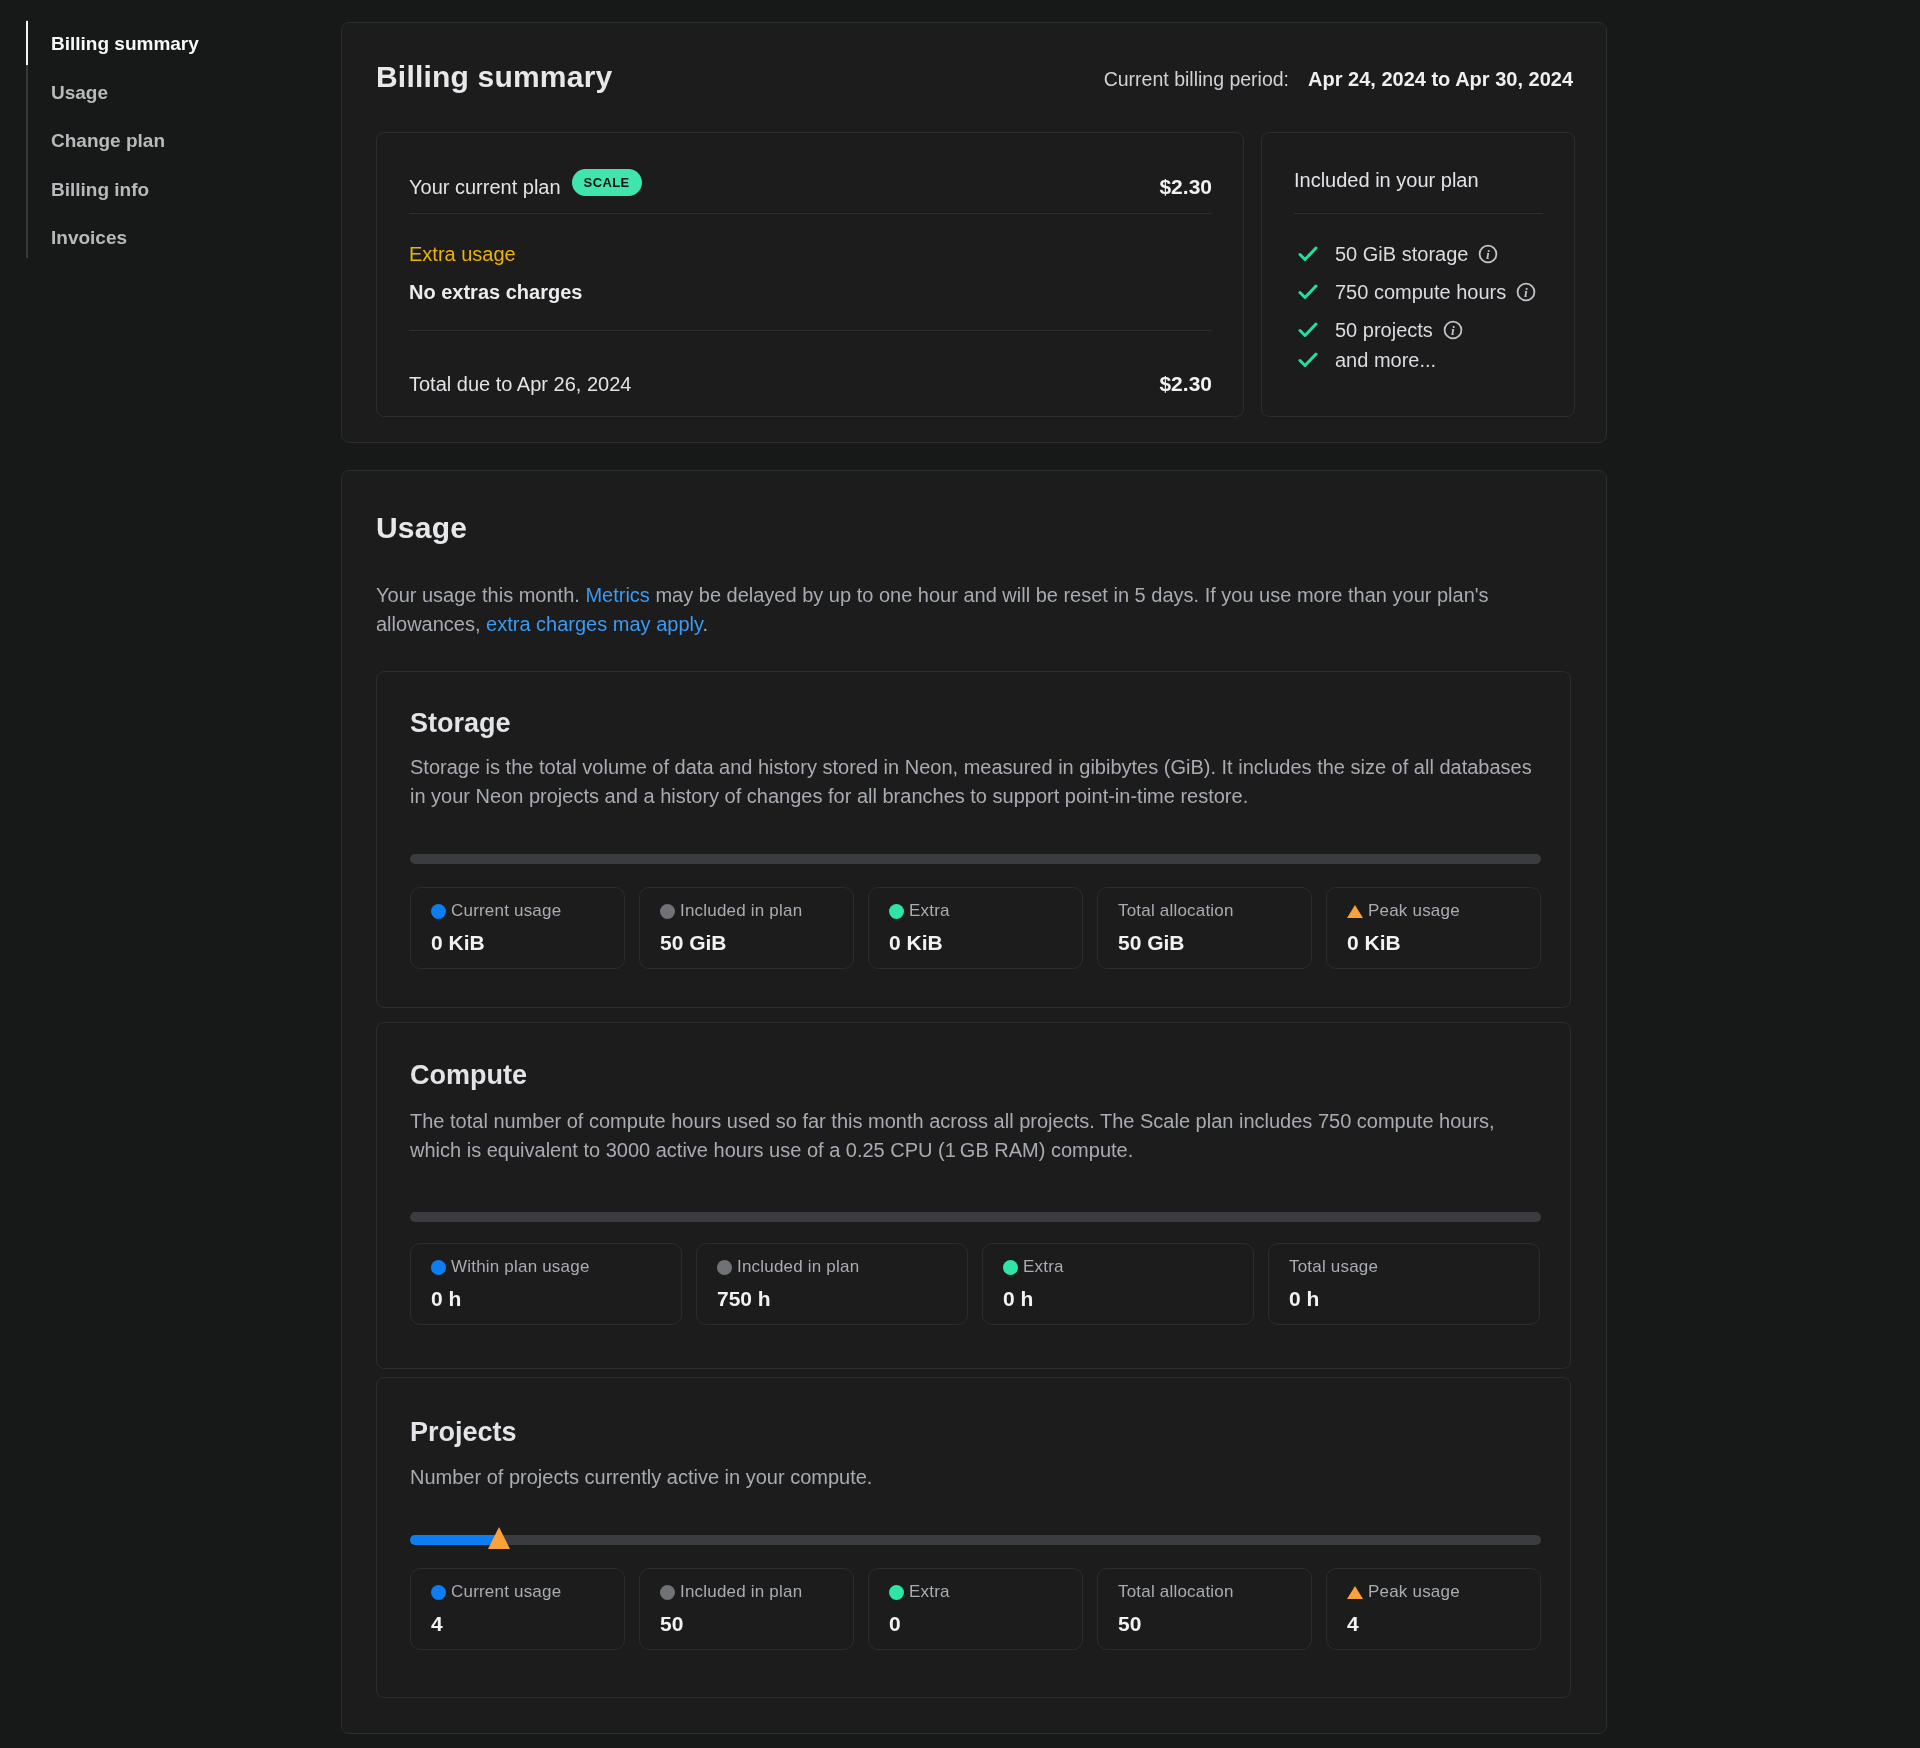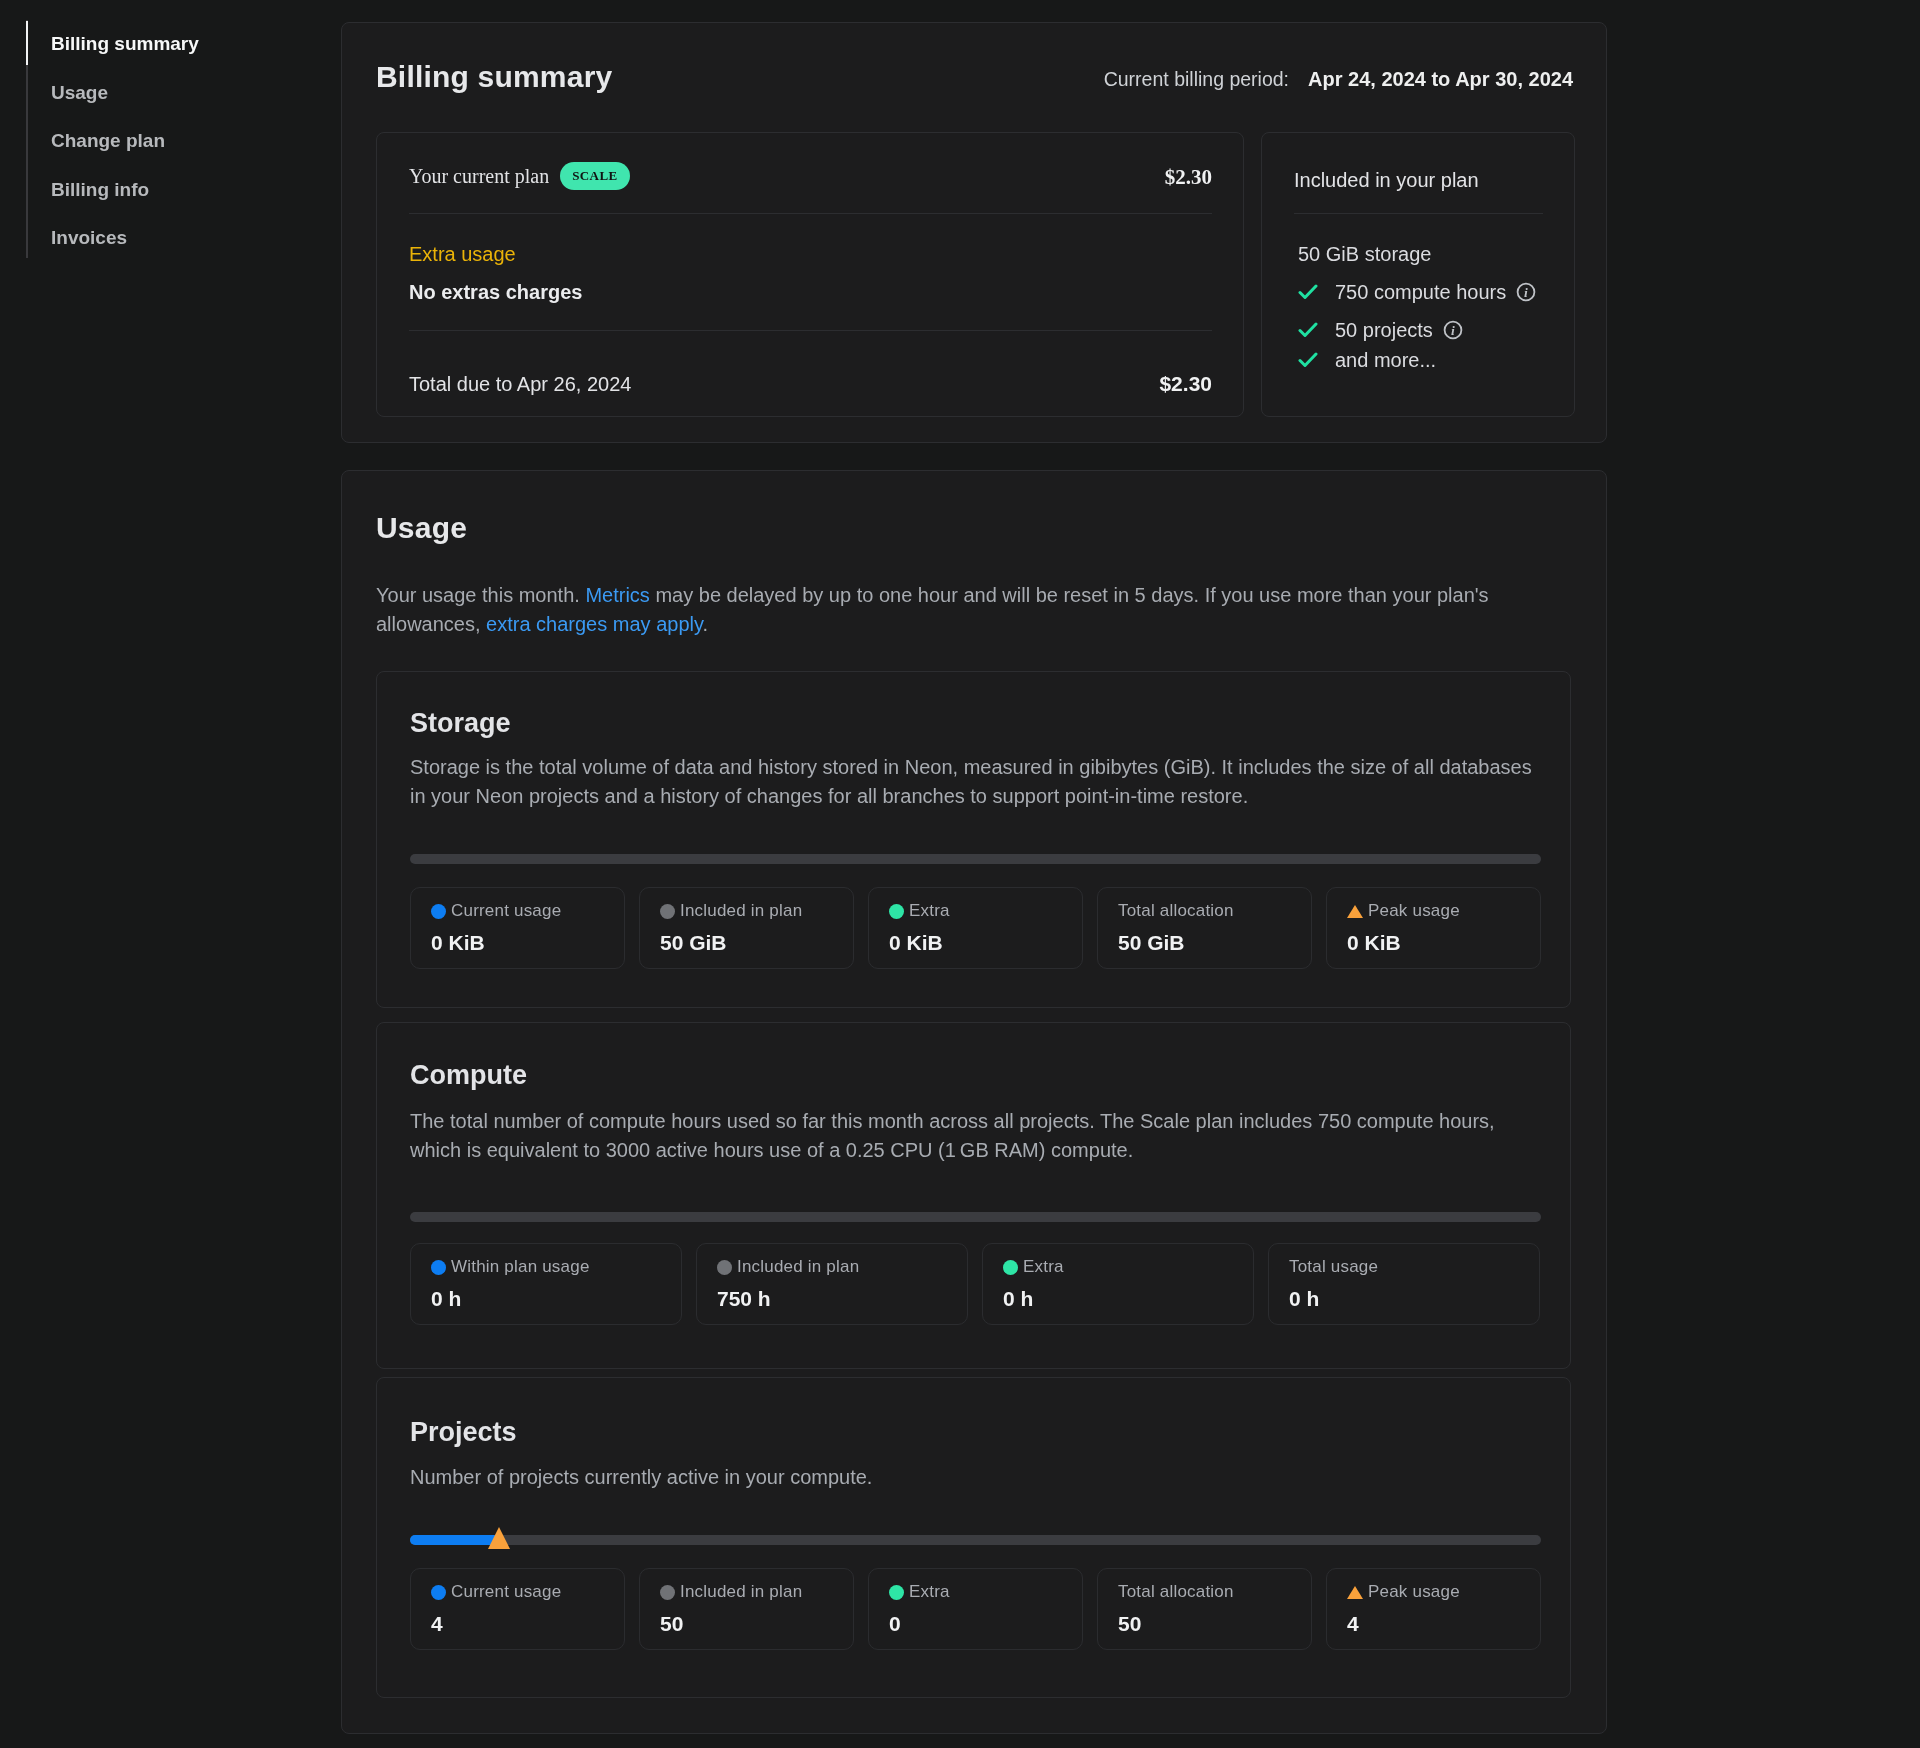--- a/index.html
+++ b/index.html
@@ -23,41 +23,41 @@
 #card2 h1.cardtitle { top:40px; }
 
 .period { position:absolute; right:33px; top:45px; font-size:19.5px; color:#cfd2d6; }
 .period b { color:#eeefef; font-weight:700; font-size:20px; margin-left:19px; }
 
 .panel { position:absolute; border:1px solid #2c2d30; border-radius:8px; }
 
 
 #plan-panel { left:34px; top:109px; width:868px; height:285px; }
 .prow { position:absolute; left:32px; right:31px; }
-.row1 { top:32px; height:34px; display:flex; align-items:flex-start;font-family:Liberation Serif, serif; }
+.row1 { top:32px; height:34px; display:flex; align-items:flex-end; }
 .row1 .lbl { font-size:20px; color:#e2e3e6; }
 .badge { display:inline-block; margin-left:11px; background:#40e5ae; color:#101312; font-size:13px; font-weight:700; letter-spacing:0.4px; padding:6px 12px; border-radius:999px; position:relative; top:-3px; }
 .amount { margin-left:auto; font-size:21px; font-weight:700; color:#f0f1f2; }
 .divider { position:absolute; left:32px; right:31px; height:1px; background:#2c2d30; }
 #plan-panel .d1 { top:80px; }
 #plan-panel .d2 { top:197px; }
 .extra-lbl { top:109px; font-size:20px; line-height:24px; color:#eab308; }
 .extra-val { top:147px; font-size:20px; line-height:24px; font-weight:700; color:#ebecee; }
 .totalrow { top:240px; height:22px; display:flex; align-items:center; }
 .totalrow .lbl { font-size:20px; color:#e2e3e6; }
 
 
 #incl-panel { left:919px; top:109px; width:314px; height:285px; }
 #incl-panel h3 { position:absolute; left:32px; top:36px; font-size:20px; font-weight:400; color:#e2e3e6; }
 #incl-panel .d1 { top:80px; }
 .feat { position:absolute; left:36px; height:22px; display:flex; align-items:center; }
 .feat svg.chk { margin-right:17px; }
 .feat span { font-size:20px; color:#dbdce0; }
 .feat .info { margin-left:10px; }
-.f1 { top:110px;flex-direction:column; } .f2 { top:148px; } .f3 { top:186px; } .f4 { top:216px; }
+.f1 { top:110px; } .f2 { top:148px; } .f3 { top:186px; } .f4 { top:216px; }
 
 
 .usage-desc { position:absolute; left:34px; top:110px; font-size:20px; line-height:29px; color:#a7abb1; }
 .usage-desc a { color:#3b9af3; font-weight:400; text-decoration:none; }
 
 
 .sub h2 { position:absolute; left:33px; font-size:27px; line-height:31px; font-weight:700; color:#e3e4e7; }
 .sub .desc { position:absolute; left:33px; font-size:20px; line-height:29px; color:#a8acb2; }
 .bar { position:absolute; left:33px; width:1131px; height:10px; border-radius:5px; background:#3b3c40; }
 .boxes { position:absolute; left:33px; display:flex; gap:14px; }

